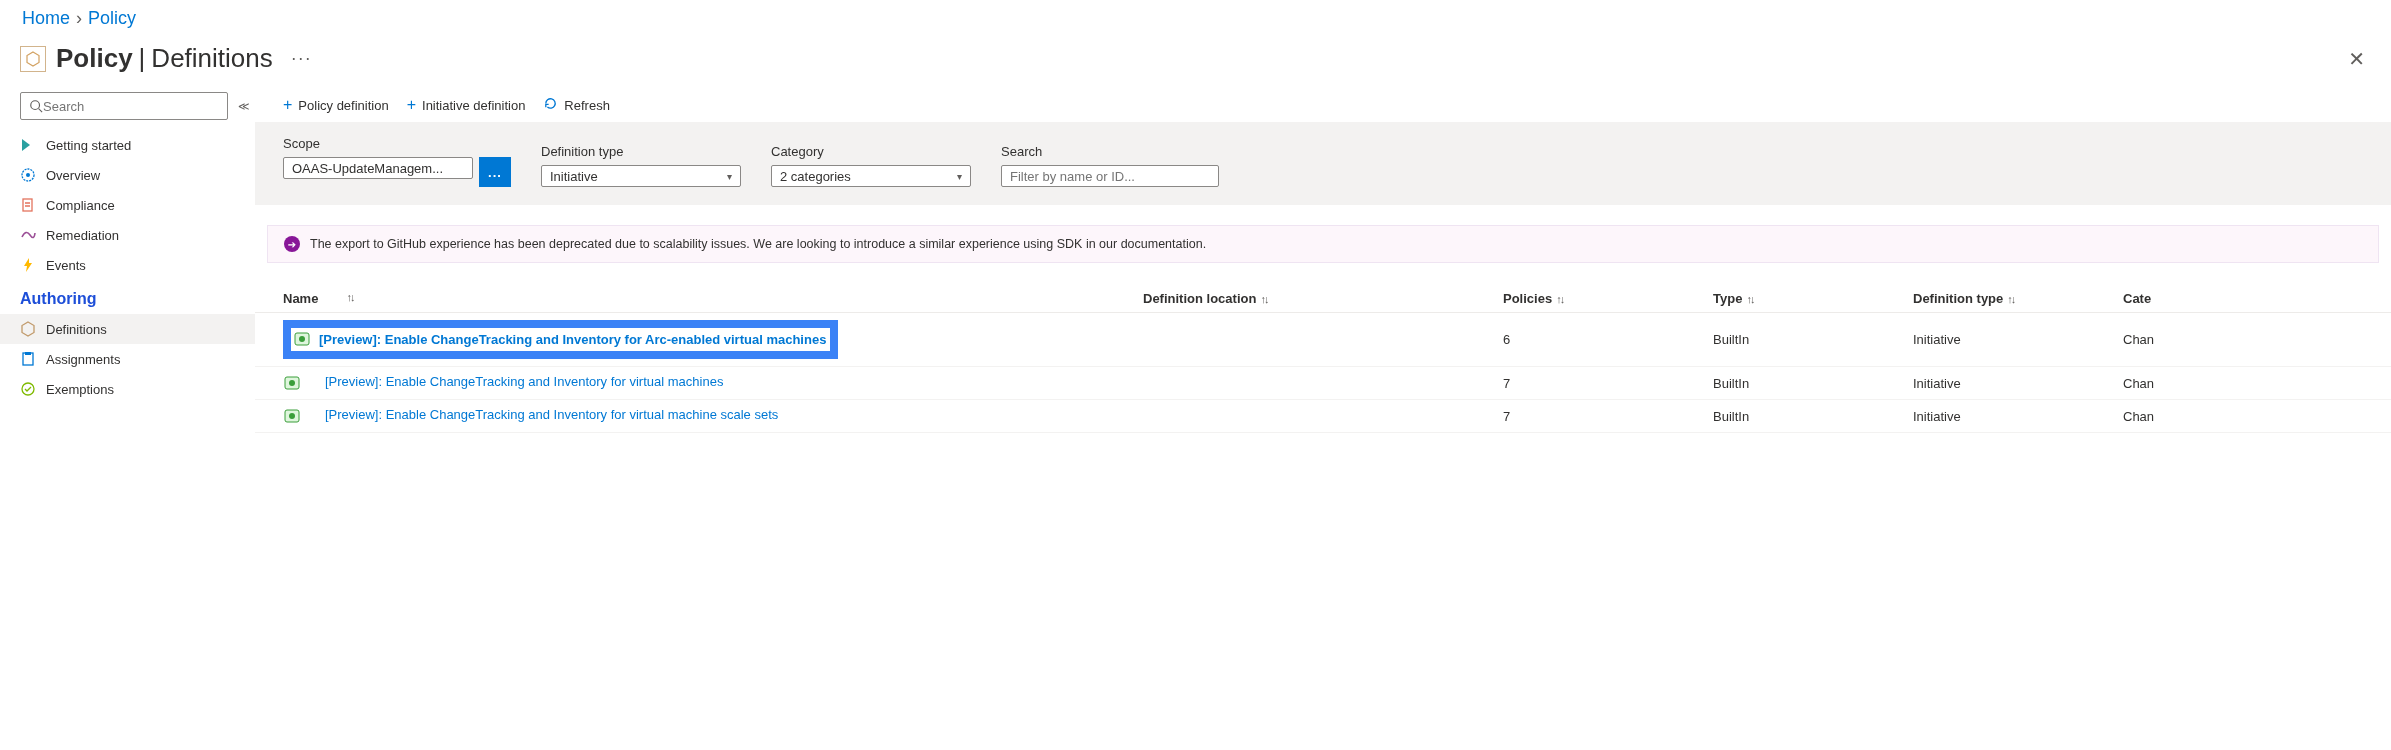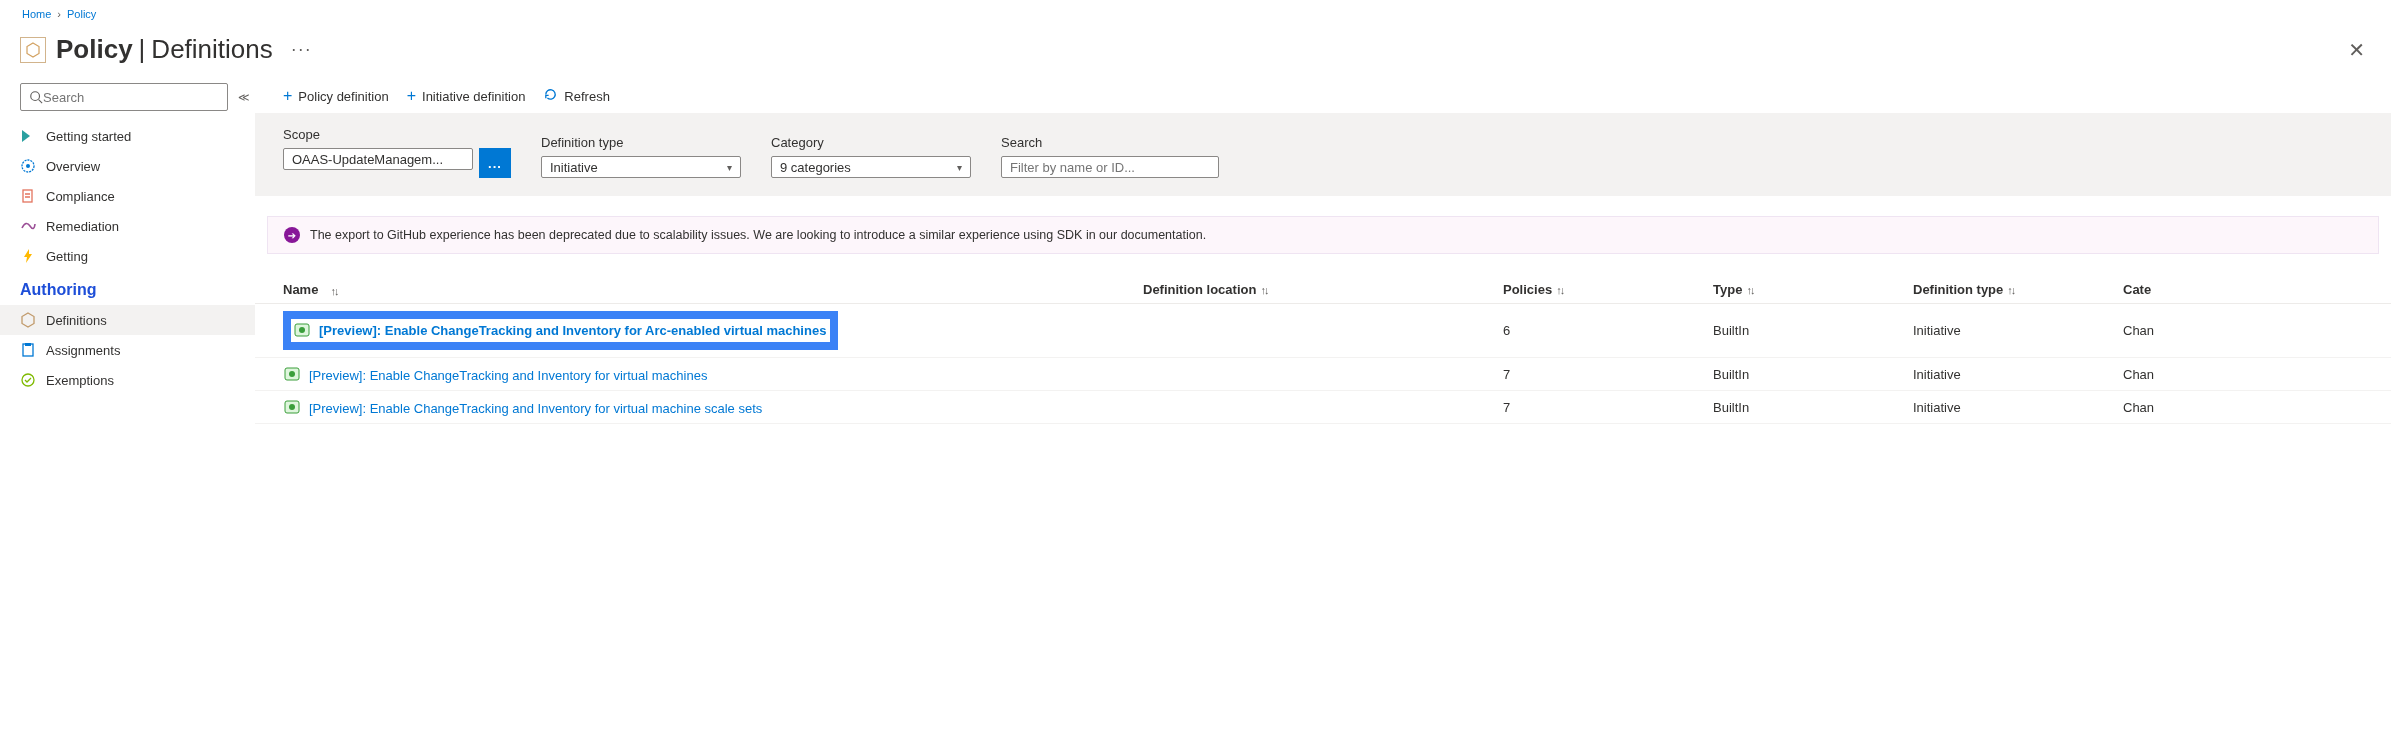--- a/index.html
+++ b/index.html
@@ -1,20 +1,20 @@
 <!DOCTYPE html>
 <html><head>
 <meta charset="utf-8">
 <style>
   * { box-sizing: border-box; margin: 0; padding: 0; }
   body { font-family: "Segoe UI", Arial, sans-serif; font-size: 13px; color: #323130; background: #fff; width: 2391px; }
   a { text-decoration: none; }
 
   
-  .breadcrumb { display: flex; align-items: center; padding: 8px 22px; font-size: 11px; }
+  .breadcrumb { display: flex; align-items: center; padding: 8px 22px; font-size: 18px; }
   .breadcrumb a { color: #0078d4; }
   .breadcrumb .sep { margin: 0 6px; color: #605e5c; }
 
   
   .page-header { display: flex; align-items: center; padding: 6px 20px 14px 20px; }
   .page-header .icon-box { width: 26px; height: 26px; border: 1px solid #d2b48c; display:flex; align-items:center; justify-content:center; margin-right:10px; background:#fff; }
   .page-header h1 { font-weight: 400; font-size: 26px; display:flex; align-items:baseline; gap:6px;}
   .page-header .bold { font-weight: 600; }
   .page-header .light { font-weight: 400; color:#323130; }
   .page-header .ellipsis { margin-left: 18px; font-size:18px; color:#605e5c; cursor:pointer; letter-spacing:1px;}
@@ -52,21 +52,21 @@
   .search-input input { border:none; outline:none; width:200px; font-size:13px;}
   .chev { font-size:10px; color:#605e5c;}
 
   .banner { margin: 20px 12px 0 12px; background:#fdf6fb; border:1px solid #efe4f2; display:flex; align-items:center; padding:10px 16px; gap:10px; font-size:12.5px; color:#323130;}
   .banner .banner-icon { width:16px; height:16px; border-radius:50%; background:#881798; display:flex; align-items:center; justify-content:center; color:#fff; font-size:10px;}
 
   
   .table { margin-top:22px; }
   .thead { display:flex; align-items:center; padding: 6px 28px; font-size:13px; font-weight:600; border-bottom:1px solid #edebe9;}
   .trow { display:flex; align-items:center; padding: 7px 28px; font-size:13px; border-bottom:1px solid #f3f2f1;}
-  .col-name { flex:0 0 860px; display:flex; align-items:flex-end; gap:8px;}
+  .col-name { flex:0 0 860px; display:flex; align-items:flex-start; gap:24px;}
   .col-loc { flex:0 0 360px; }
   .col-pol { flex:0 0 210px; }
   .col-type { flex:0 0 200px; }
   .col-dtype { flex:0 0 210px; }
   .col-cat { flex:1; }
   .sort-arrows { font-size:11px; color:#605e5c; margin-left:4px; letter-spacing:-2px;}
   .row-link { color:#0078d4; cursor:pointer; }
   .row-icon { width:18px; height:18px; display:inline-block;}
   .highlight-box { border:8px solid #3b82f6; padding:2px 4px 3px 2px; display:inline-flex; align-items:center; gap:8px;font-weight:bold;}
 </style>
@@ -141,21 +141,21 @@
           </svg>
         </span>
       <span class="label">Remediation</span>
     </div>
     <div class="nav-item">
       <span class="nav-icon">
           <svg width="16" height="16" viewBox="0 0 16 16">
             <path d="M9 1 L4 9 h3 l-1 6 6-9 h-3z" fill="#ffb900"></path>
           </svg>
         </span>
-      <span class="label">Getting</span>
+      <span class="label">Events</span>
     </div>
 
     <div class="nav-section-label">Authoring</div>
 
     <div class="nav-item selected">
       <span class="nav-icon">
           <svg width="16" height="16" viewBox="0 0 16 16">
             <polygon points="8,1 14,4.5 14,11.5 8,15 2,11.5 2,4.5" fill="none" stroke="#c19a6b" stroke-width="1.3"></polygon>
           </svg>
         </span>
@@ -214,21 +214,21 @@
       <div class="filter-group">
         <label>Definition type</label>
         <div class="filter-select">
           <span>Initiative</span>
           <span class="chev">▾</span>
         </div>
       </div>
       <div class="filter-group">
         <label>Category</label>
         <div class="filter-select">
-          <span>9 categories</span>
+          <span>2 categories</span>
           <span class="chev">▾</span>
         </div>
       </div>
       <div class="filter-group">
         <label>Search</label>
         <div class="filter-input search-input">
           <input type="text" placeholder="Filter by name or ID..." style="">
         </div>
       </div>
     </div>

